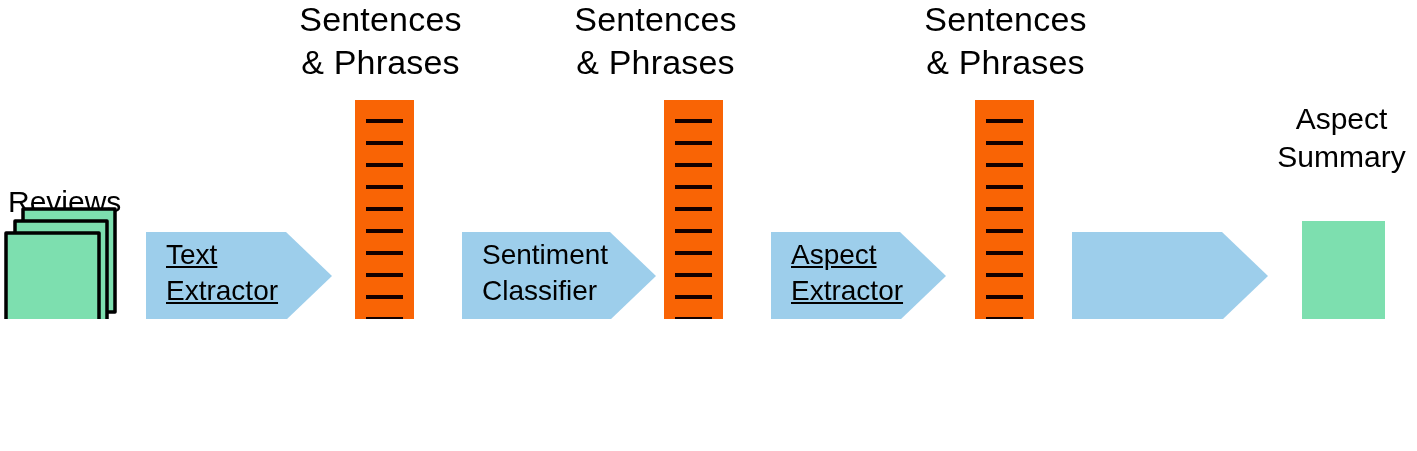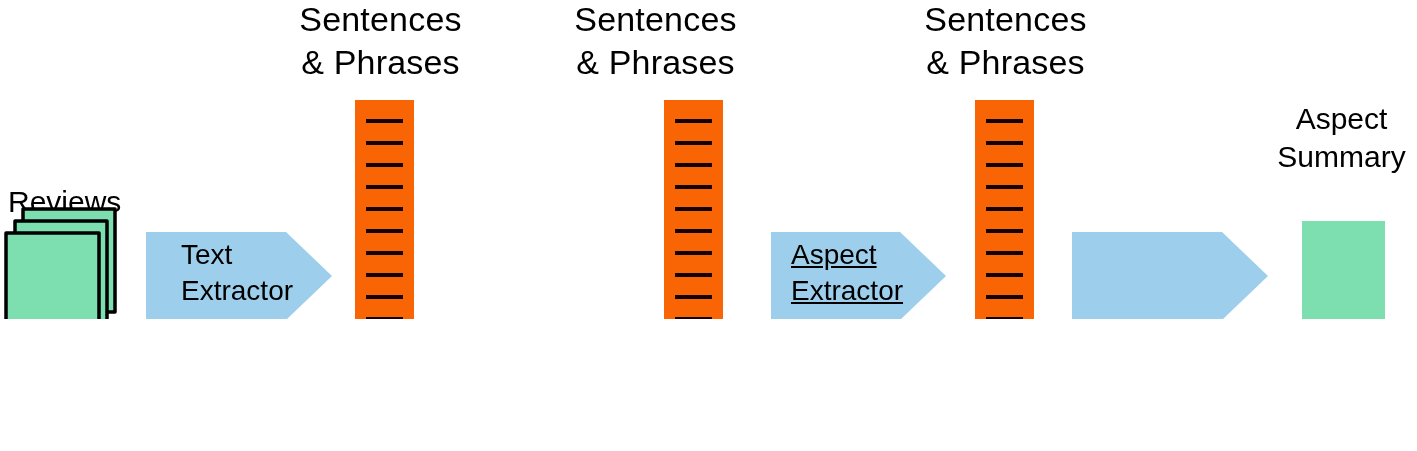--- a/index.html
+++ b/index.html
@@ -110,21 +110,21 @@
       <path d="M3 31 H96 V119
                C 78 119 72 133 50 136
                C 30 139 14 133 3 127 Z" fill="#7DDFAF" stroke="#000000" stroke-width="3.5" stroke-linejoin="round"></path>
     </svg>
   </div>
 
   <div class="abs" style="left:146px; top:232px; width:186px; height:88px;">
     <svg width="186" height="88" viewBox="0 0 186 88" style="position:absolute;left:0;top:0;">
       <polygon points="0,0 140,0 186,44 140,88 0,88" fill="#9DCEEB"></polygon>
     </svg>
-    <div class="abs arrow-text" style="left:15px; top:5px; width:150px;">Text
+    <div class="abs arrow-text" style="left:0; top:5px; width:150px;text-decoration:underline;">Text
 Extractor</div>
   </div>
 
   <div class="abs doc-col" style="left:355px; top:100px; width:59px; height:346px;">
     <div class="line" style="top:19px;"></div>
     <div class="line" style="top:41px;"></div>
     <div class="line" style="top:63px;"></div>
     <div class="line" style="top:85px;"></div>
     <div class="line" style="top:107px;"></div>
     <div class="line" style="top:129px;"></div>
@@ -133,20 +133,27 @@
     <div class="line" style="top:195px;"></div>
     <div class="line" style="top:217px;"></div>
     <div class="line" style="top:239px;"></div>
     <div class="line" style="top:261px;"></div>
     <div class="line" style="top:283px;"></div>
     <div class="line" style="top:305px;"></div>
     <div class="line" style="top:327px;"></div>
     <div class="line" style="top:349px;"></div>
   </div>
 
+  <div class="abs" style="left:462px; top:232px; width:194px; height:88px;">
+    <svg width="194" height="88" viewBox="0 0 194 88" style="position:absolute;left:0;top:0;">
+      <polygon points="0,0 148,0 194,44 148,88 0,88" fill="#9DCEEB"></polygon>
+    </svg>
+    <div class="abs arrow-text" style="left:0; top:5px; width:170px;">Sentiment
+Classifier</div>
+  </div>
 
   <div class="abs doc-col" style="left:664px; top:100px; width:59px; height:346px;">
     <div class="line" style="top:19px;"></div>
     <div class="line" style="top:41px;"></div>
     <div class="line" style="top:63px;"></div>
     <div class="line" style="top:85px;"></div>
     <div class="line" style="top:107px;"></div>
     <div class="line" style="top:129px;"></div>
     <div class="line" style="top:151px;"></div>
     <div class="line" style="top:173px;"></div>

